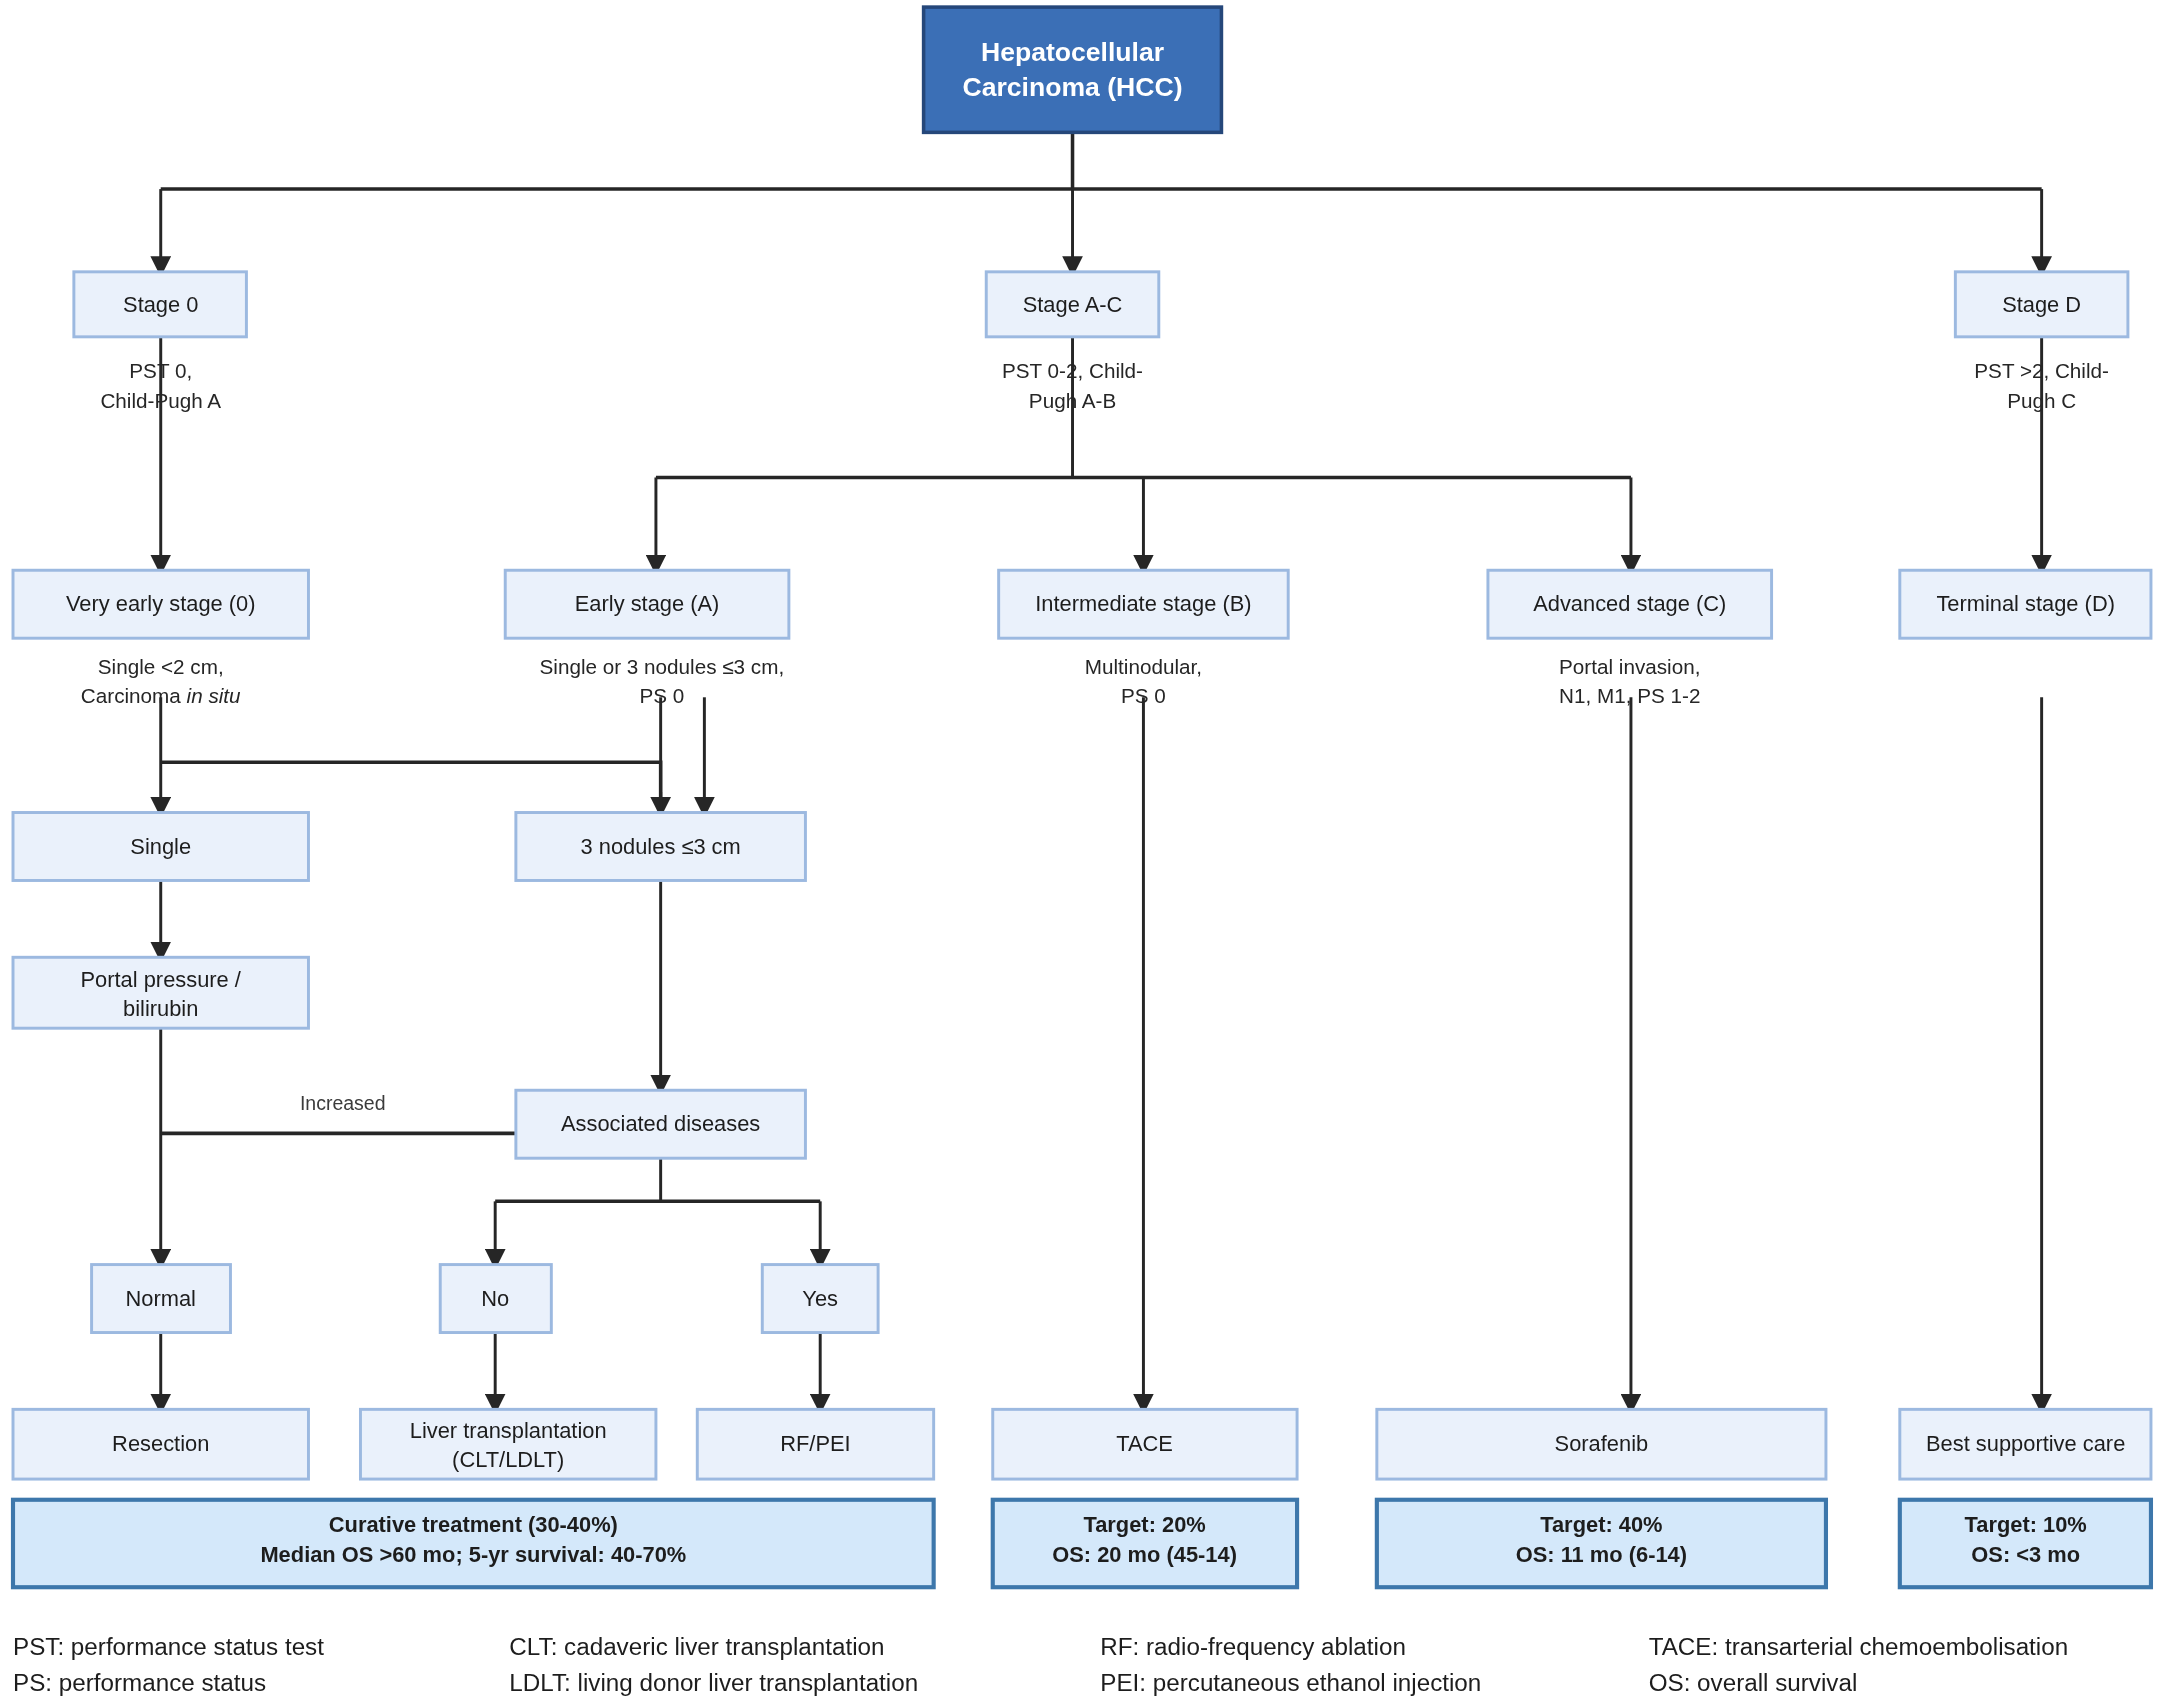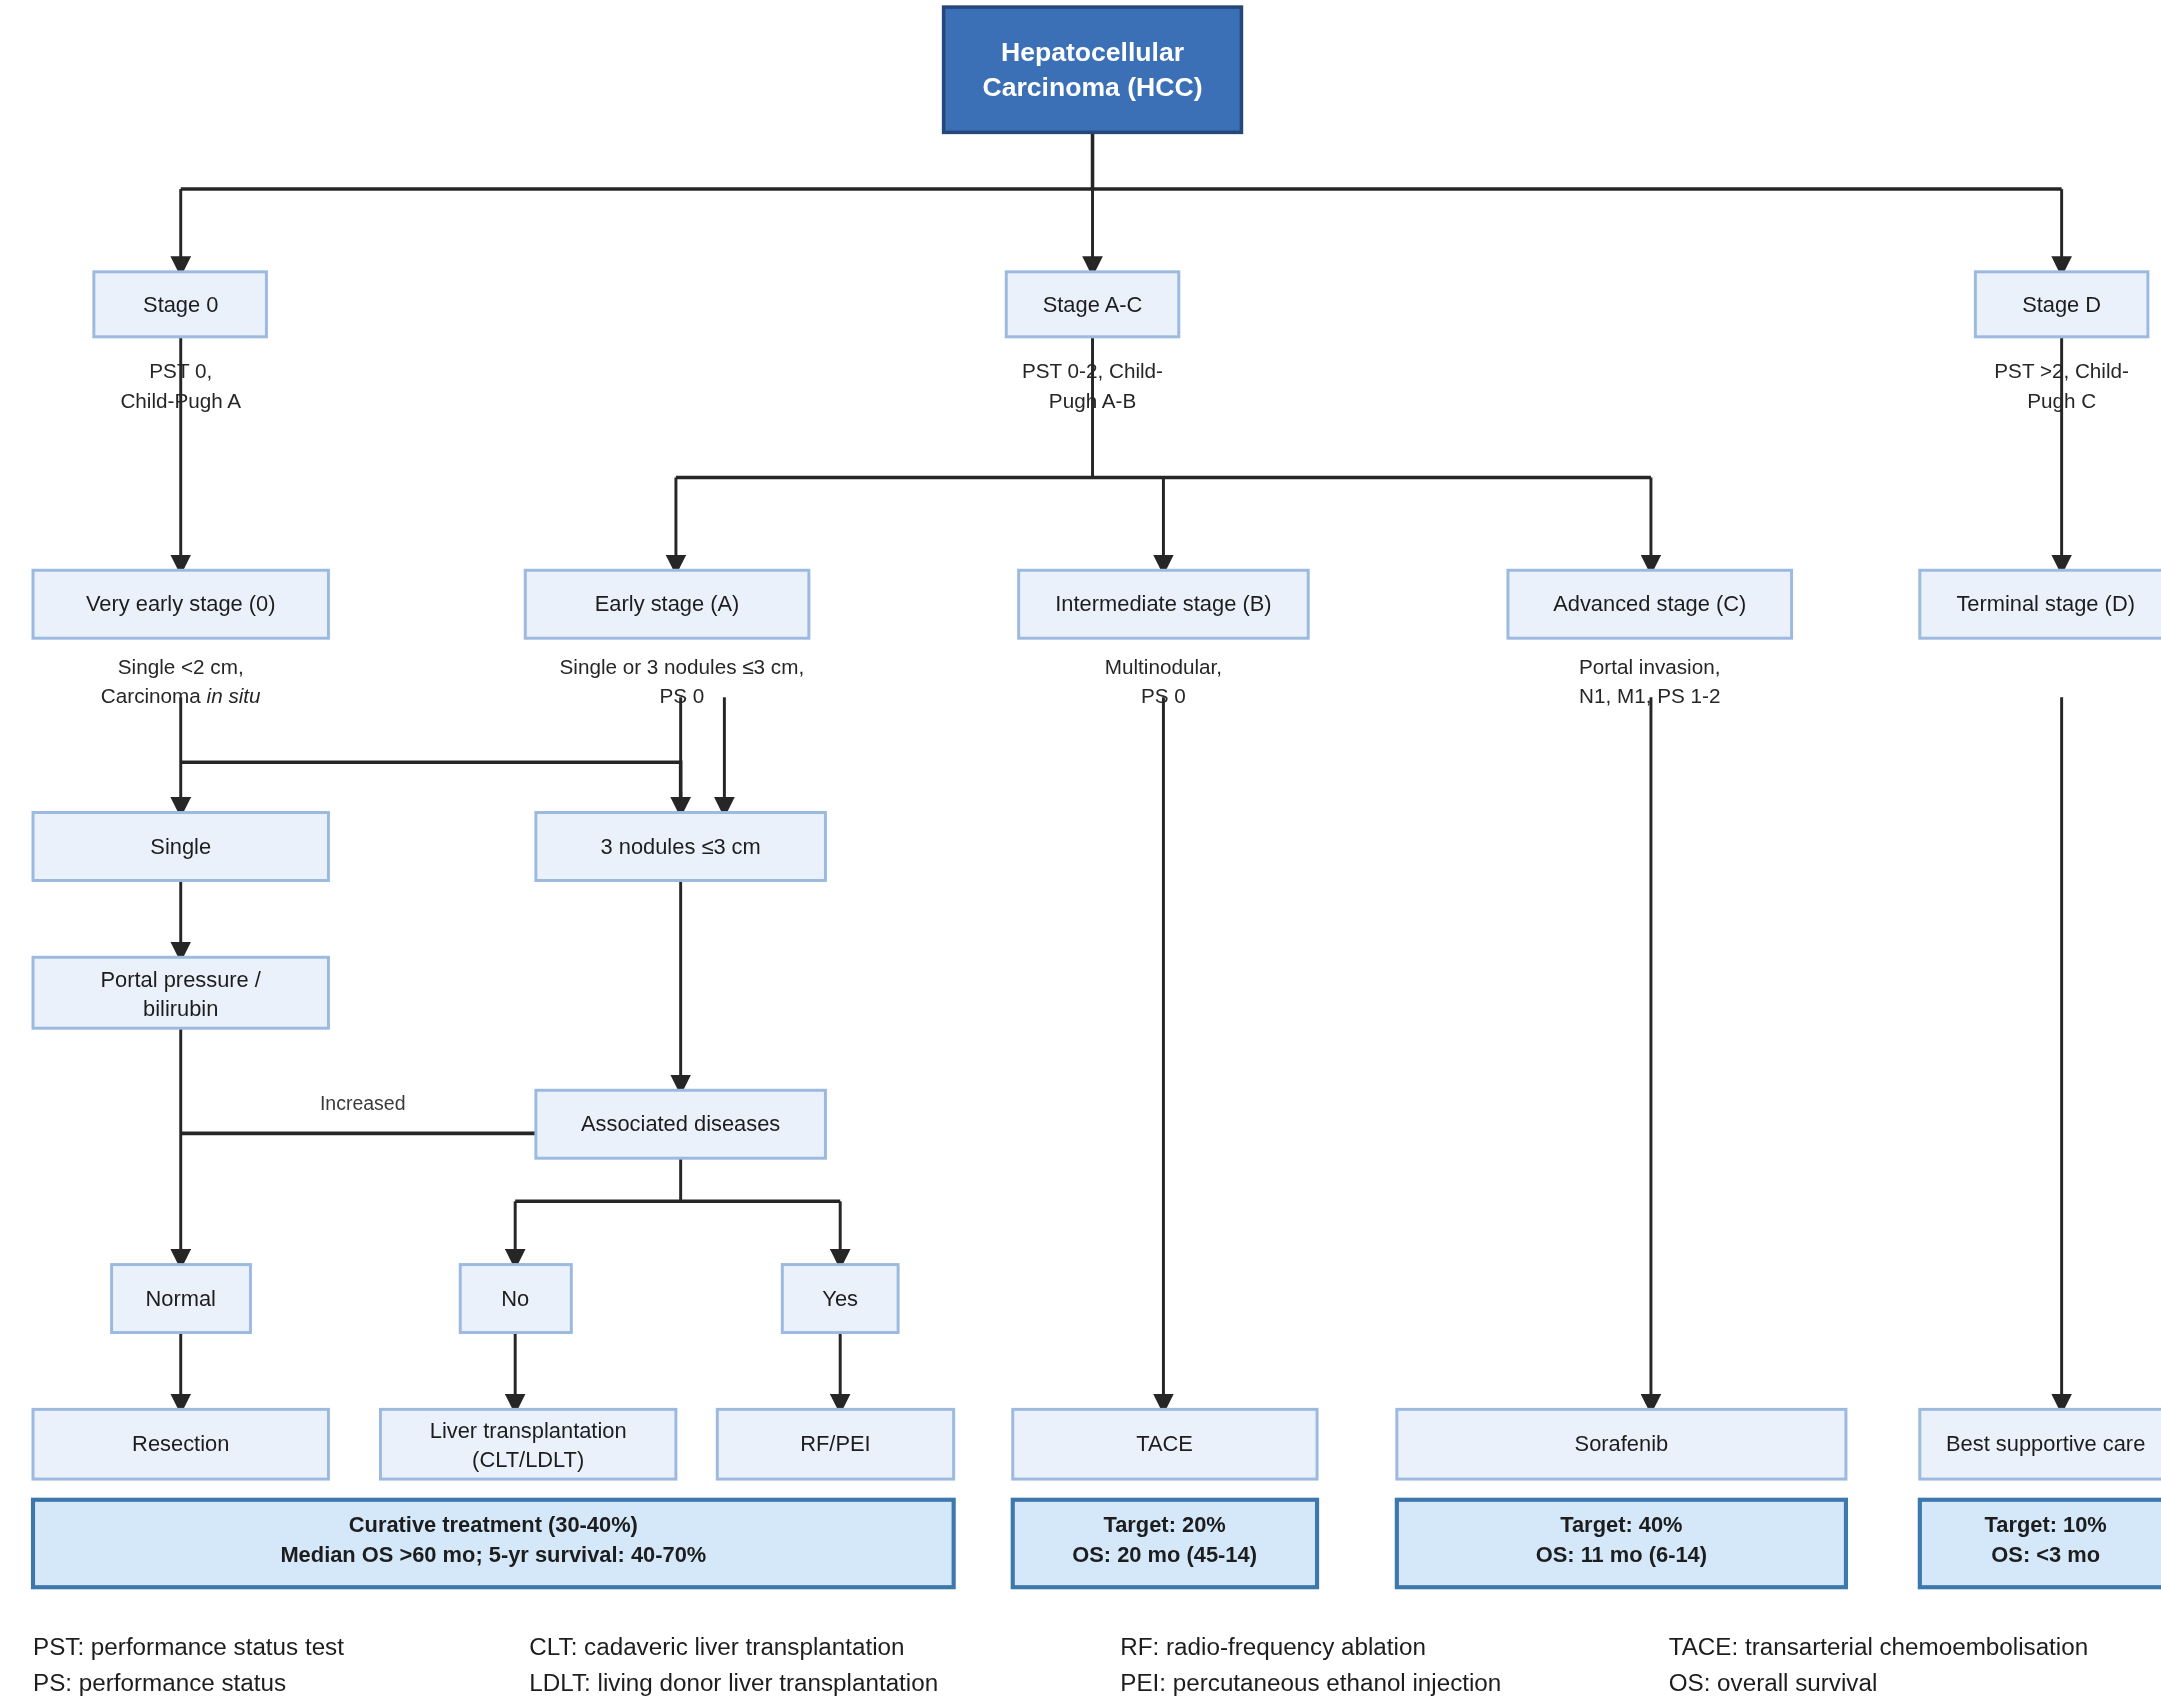--- a/index.html
+++ b/index.html
@@ -12,21 +12,20 @@
     height: 1706px;
     font-family: "Liberation Sans", sans-serif;
     position: relative;
     overflow: hidden;
   }
   #chart-root {
     position: absolute;
     left: 0; top: 0;
     width: 1716px;
     height: 1706px;
-    padding-left: 20px;
   }
   svg#flow { display: block; }
 
   
   .node-rect {
     fill: #eaf1fb;
     stroke: #9cb9e0;
     stroke-width: 5;
   }
   .node-rect.root {

